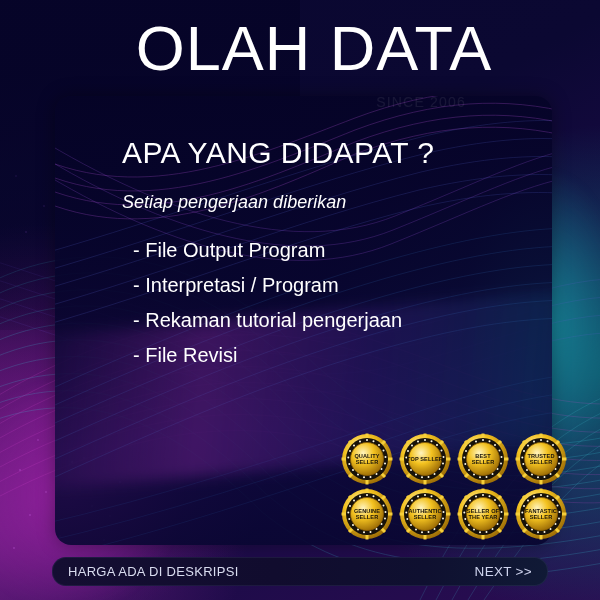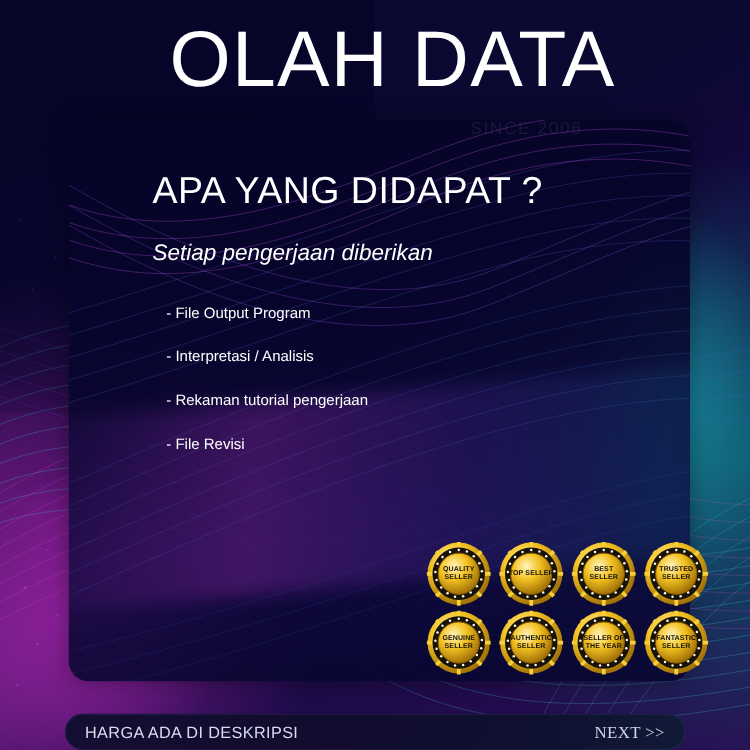--- a/index.html
+++ b/index.html
@@ -114,21 +114,21 @@
     color: #ffffff;
     font-size: 18px;
     line-height: 24px;
     margin: 0 0 24px 0;
     font-weight: 400;
     font-style: italic;
   }
   .bullets { margin: 0; padding: 0; list-style: none; }
   .bullets li {
     color: #ffffff;
-    font-size: 12px;
+    font-size: 20px;
     line-height: 24px;
     margin: 0 0 11px 0;
     padding: 0 0 0 11px;
     font-weight: 400;
   }
 
   
   .badges {
     position: absolute;
     left: 341px; top: 433px;
@@ -155,41 +155,40 @@
     line-height: 6.4px;
     font-weight: bold;
     letter-spacing: 0.1px;
     text-transform: uppercase;
     word-break: break-word;
   }
 
   
   .bottombar {
     position: absolute;
-    left: 52px; top: 571px;
+    left: 52px; top: 557px;
     width: 496px; height: 29px;
     border-radius: 14px;
     background: linear-gradient(95deg, #140e32 0%, #110c2e 45%, #0f1030 75%, #101a36 100%);
     box-shadow: inset 0 0 0 1px rgba(120,120,190,0.12);
     display: flex; align-items: center; justify-content: space-between;
     padding: 0 16px;
     box-sizing: border-box;
   }
   .bb-left {
     color: #d9dcef;
     font-size: 13px;
     letter-spacing: 0.3px;
     font-weight: 400;
   }
   .bb-right {
     color: #cfd4ee;
     font-size: 13.5px;
     letter-spacing: 0.3px;
     font-weight: 400;
-    font-family: Liberation Serif, serif;
   }
 </style>
 </head>
 <body>
 
 <div id="stage">
 
   <div class="bg-base"></div>
   <div class="bg-right-glow"></div>
   <div class="bg-left-glow"></div>
@@ -303,21 +302,21 @@
         </g>
       </svg>
     </div>
     <div class="panel-sheen"></div>
 
     <div class="content">
       <h2 class="q-head">APA YANG DIDAPAT ?</h2>
       <p class="lead">Setiap pengerjaan diberikan</p>
       <ul class="bullets">
         <li>- File Output Program</li>
-        <li>- Interpretasi / Analisis</li>
+        <li>- Interpretasi / Program</li>
         <li>- Rekaman tutorial pengerjaan</li>
         <li>- File Revisi</li>
       </ul>
     </div>
   </div>
 
   <div class="badges">
     <div class="badge">
       <svg class="b-svg" viewBox="0 0 52 52">
         <defs>

